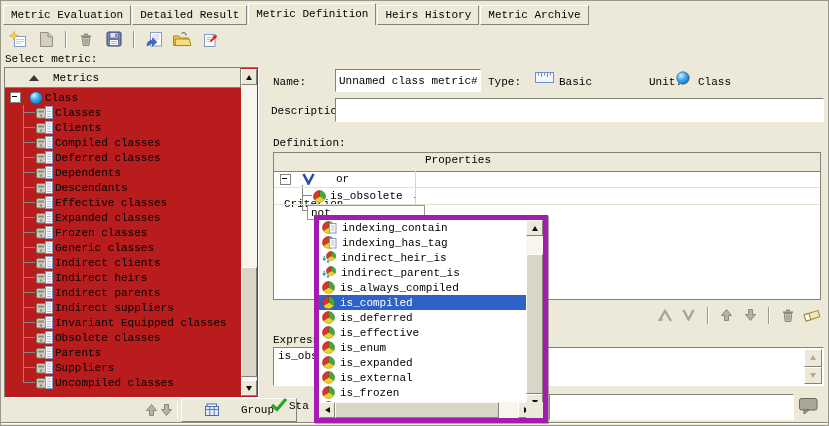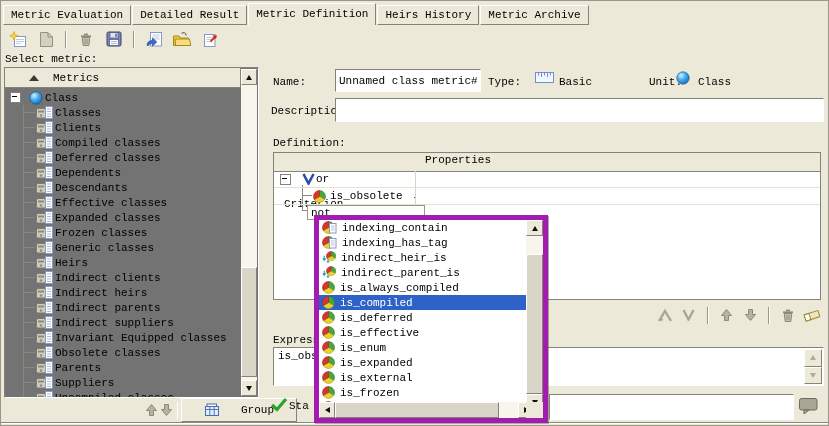--- a/index.html
+++ b/index.html
@@ -13,21 +13,21 @@
   .tab.active{height:21px;line-height:20px;border-bottom:none;position:relative;z-index:2;}
   
   #toolbar{position:absolute;left:5px;top:27px;height:22px;display:flex;align-items:center;gap:4px;}
   .tbtn{width:24px;height:21px;display:flex;align-items:center;justify-content:center;}
   .vsep{width:1px;height:17px;background:#9a968a;border-right:1px solid #fff;margin:0 3px;}
   
   .sunken{background:#fff;border:1px solid;border-color:#84827a #fff #fff #84827a;box-sizing:border-box;}
   .raisedbtn{background:#ece9d8;border:1px solid;border-color:#fff #84827a #84827a #fff;box-sizing:border-box;}
   input.field{font-family:inherit;font-size:11px;padding:2px 3px;outline:none;}
   
-  #treepanel{position:absolute;left:3px;top:66px;width:255px;height:331px;background:#737373;border:1px solid;border-color:#84827a #fff #fff #84827a;box-sizing:border-box;overflow:hidden;}
+  #treepanel{position:absolute;left:3px;top:66px;width:255px;height:331px;background:#b91c1c;border:1px solid;border-color:#84827a #fff #fff #84827a;box-sizing:border-box;overflow:hidden;}
   #treeheader{position:absolute;left:0;top:0;width:236px;height:20px;background:#ece9d8;border-bottom:1px solid #84827a;border-right:1px solid #84827a;display:flex;align-items:center;padding-left:24px;gap:14px;box-sizing:border-box;}
   .sort-tri{width:0;height:0;border-left:5px solid transparent;border-right:5px solid transparent;border-bottom:6px solid #3a3a38;}
   #treebody{position:absolute;left:0;top:20px;width:236px;bottom:0;overflow:hidden;}
   .trow{height:15px;display:flex;align-items:center;white-space:nowrap;}
   .trow .ticn{margin-right:2px;display:inline-flex;}
   .branch{display:inline-block;width:12px;height:15px;margin-left:18px;border-left:1px solid #8a887c;position:relative;flex:0 0 12px;}
   .branch::after{content:'';position:absolute;left:0;top:7px;width:11px;border-top:1px solid #8a887c;}
   .branch.last{height:8px;align-self:flex-start;}
   .expander{width:9px;height:9px;background:#fff;border:1px solid #84827a;position:relative;flex:0 0 9px;}
   .expander::after{content:'';position:absolute;left:1px;top:3px;width:5px;border-top:1px solid #000;}
@@ -307,33 +307,20 @@
           <span class="ticn">
             <svg width="17" height="13">
               <rect x="0.5" y="2.5" width="9" height="9.5" rx="1.5" fill="#cfccc0" stroke="#7e7b6d"></rect>
               <rect x="2" y="4.5" width="6" height="2" fill="#8f8c7e"></rect>
               <circle cx="5" cy="9.5" r="1.3" fill="#8f8c7e"></circle>
               <rect x="9.5" y="0.5" width="7" height="12" fill="#fff" stroke="#8a98c4"></rect>
               <path d="M11 3 h4 M11 5.5 h4 M11 8 h4 M11 10.5 h4" stroke="#9fb0d4" stroke-width="0.9"></path>
             </svg>
           </span>
           <span>Generic classes</span>
-        </div>
-        <div class="trow">
-          <span class="branch"></span>
-          <span class="ticn">
-            <svg width="17" height="13">
-              <rect x="0.5" y="2.5" width="9" height="9.5" rx="1.5" fill="#cfccc0" stroke="#7e7b6d"></rect>
-              <rect x="2" y="4.5" width="6" height="2" fill="#8f8c7e"></rect>
-              <circle cx="5" cy="9.5" r="1.3" fill="#8f8c7e"></circle>
-              <rect x="9.5" y="0.5" width="7" height="12" fill="#fff" stroke="#8a98c4"></rect>
-              <path d="M11 3 h4 M11 5.5 h4 M11 8 h4 M11 10.5 h4" stroke="#9fb0d4" stroke-width="0.9"></path>
-            </svg>
-          </span>
-          <span>Heirs</span>
         </div>
         <div class="trow">
           <span class="branch"></span>
           <span class="ticn">
             <svg width="17" height="13">
               <rect x="0.5" y="2.5" width="9" height="9.5" rx="1.5" fill="#cfccc0" stroke="#7e7b6d"></rect>
               <rect x="2" y="4.5" width="6" height="2" fill="#8f8c7e"></rect>
               <circle cx="5" cy="9.5" r="1.3" fill="#8f8c7e"></circle>
               <rect x="9.5" y="0.5" width="7" height="12" fill="#fff" stroke="#8a98c4"></rect>
               <path d="M11 3 h4 M11 5.5 h4 M11 8 h4 M11 10.5 h4" stroke="#9fb0d4" stroke-width="0.9"></path>
@@ -518,21 +505,21 @@
       <div class="vline"></div>
       <div class="hstub" style="top:24px;"></div>
       <div class="hstub" style="top:39px;"></div>
       <div class="grow">
         <span class="expander" style="margin-left:6px;"></span>
         <span class="js-icn" style="margin-left: 10px; display: inline-flex;">
             <svg width="15" height="12">
               <path d="M2.5 1 L7.5 10.5 L12.5 1" fill="none" stroke="#2b4ba8" stroke-width="2.6"></path>
             </svg>
           </span>
-        <span style="margin-left:0;">or</span>
+        <span style="margin-left:20px;">or</span>
       </div>
       <div class="grow">
         <span class="js-icn" style="margin-left: 39px; display: inline-flex;">
             <svg width="13" height="13" viewBox="0 0 13 13">
               <path d="M6.5 6.5 L6.5 0.5 A6 6 0 0 1 11.7 9.5 Z" fill="#44a93c" stroke="#2e7d2a" stroke-width="0.6"></path>
               <path d="M6.5 6.5 L11.7 9.5 A6 6 0 0 1 1.3 9.5 Z" fill="#e9d12e" stroke="#b09f1c" stroke-width="0.6"></path>
               <path d="M6.5 6.5 L1.3 9.5 A6 6 0 0 1 6.5 0.5 Z" fill="#d6372b" stroke="#9f2a1f" stroke-width="0.6"></path>
             </svg>
           </span>
         <span style="margin-left:4px;">is_obsolete</span>

